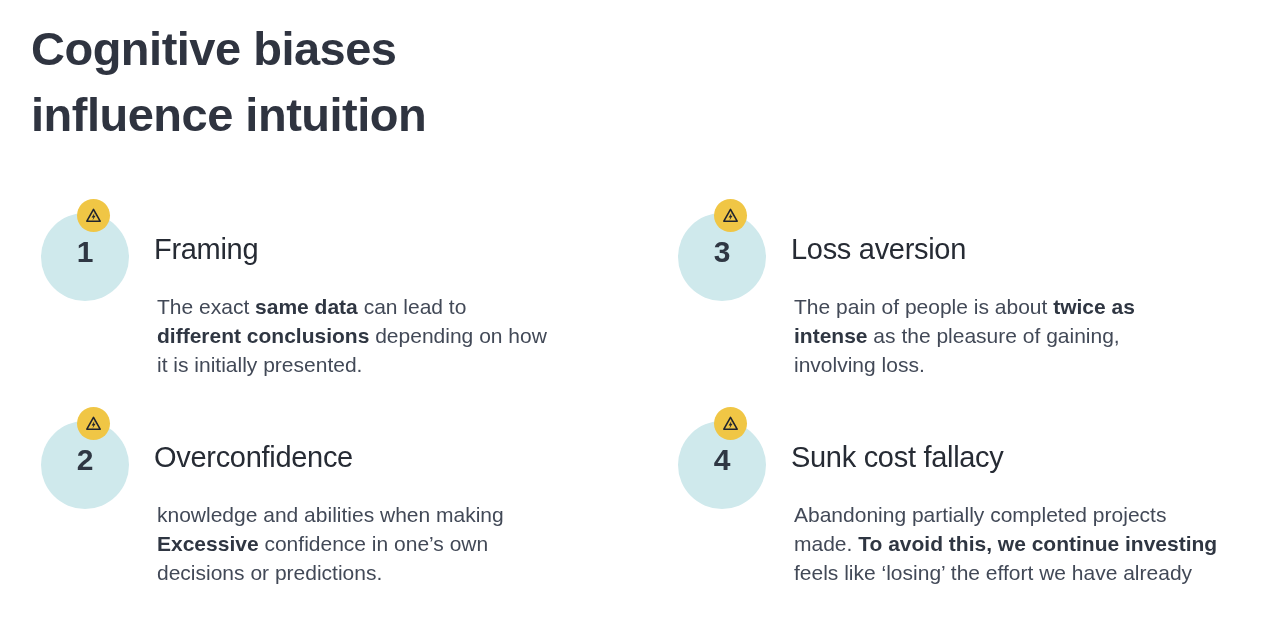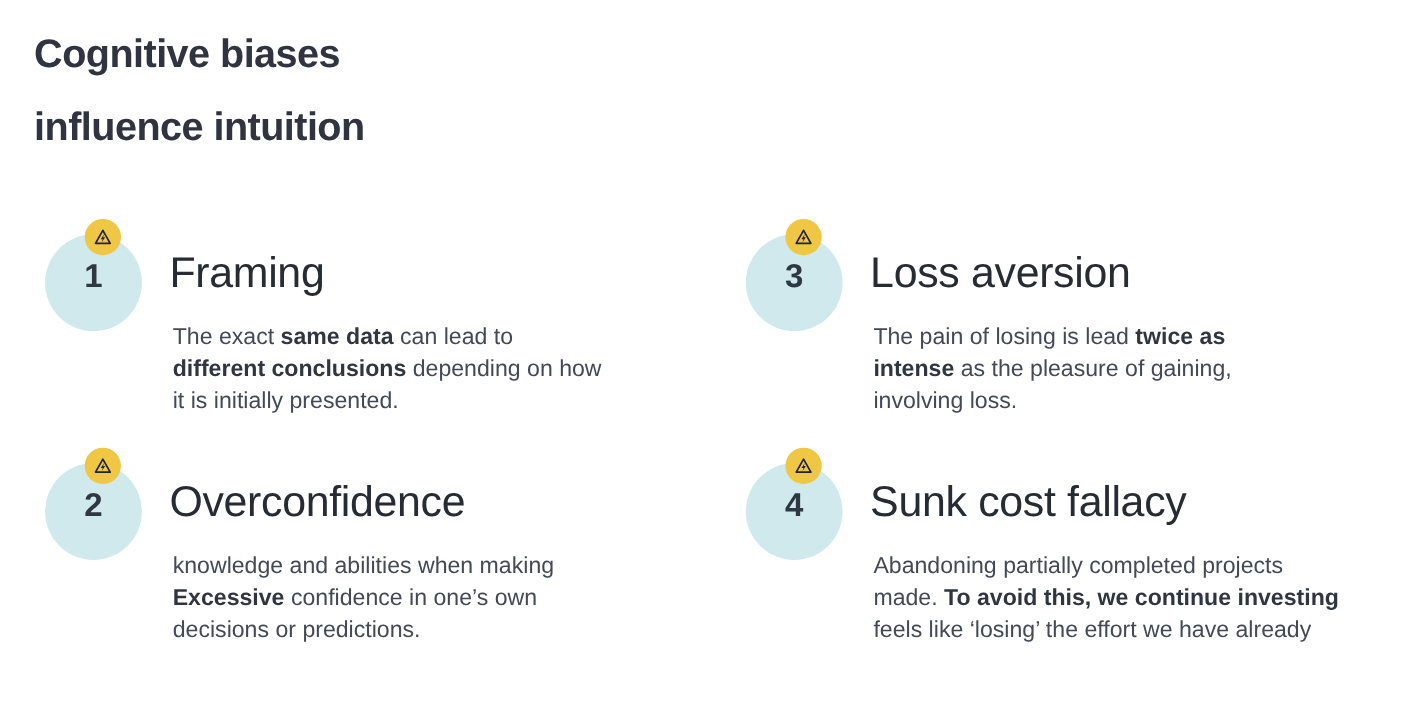--- a/index.html
+++ b/index.html
@@ -18,21 +18,21 @@
   body{
     background:var(--page-bg);
     font-family:"Liberation Sans", sans-serif;
     position:relative;
     overflow:hidden;
   }
   .slide{position:absolute;inset:0;background:var(--page-bg);}
 
   .page-title{
     position:absolute;left:31px;top:16px;
-    font-size:36px;font-weight:700;line-height:66px;
+    font-size:47px;font-weight:700;line-height:66px;
     letter-spacing:-0.5px;
     color:var(--title-text);
     white-space:nowrap;
   }
 
   .item{position:absolute;width:575px;height:235px;}
   .item-1{left:41px;top:199px;}
   .item-2{left:41px;top:407px;}
   .item-3{left:678px;top:199px;}
   .item-4{left:678px;top:407px;}
@@ -50,21 +50,21 @@
   .badge{
     position:absolute;left:36px;top:0;
     width:33px;height:33px;border-radius:50%;
     background:var(--badge-yellow);
     display:flex;align-items:center;justify-content:center;
   }
   .badge svg{display:block;}
 
   .item-heading{
     position:absolute;left:113px;top:27px;
-    font-size:39px;font-weight:400;line-height:46px;
+    font-size:29px;font-weight:400;line-height:46px;
     color:var(--heading-text);
     white-space:nowrap;
     letter-spacing:-0.3px;
   }
   .item-body{
     position:absolute;left:116px;top:93px;
     font-size:21px;line-height:29px;
     color:var(--body-text);
   }
   .item-body .line{white-space:nowrap;}
@@ -121,21 +121,21 @@
       <span class="num">3</span>
     </div>
     <div class="badge">
       <svg viewBox="0 0 24 24" width="19" height="19">
         <path d="M12 4.3 L20.4 19.2 L3.6 19.2 Z" fill="none" stroke="var(--badge-glyph)" stroke-width="2" stroke-linejoin="round"></path>
         <path d="M13.4 8.6 L9.6 14.5 L11.9 14.5 L10.7 18.2 L14.6 12.3 L12.3 12.3 Z" fill="var(--badge-glyph)"></path>
       </svg>
     </div>
     <h2 class="item-heading">Loss aversion</h2>
     <div class="item-body">
-        <div class="line"><span>The pain of losing is lead </span><strong>twice as</strong></div>
+        <div class="line"><span>The pain of people is about </span><strong>twice as</strong></div>
         <div class="line"><strong>intense</strong><span> as the pleasure of gaining,</span></div>
         <div class="line"><span>involving loss.</span></div>
       </div>
   </section>
 
   <section class="item item-4">
     <div class="circle">
       <span class="num">4</span>
     </div>
     <div class="badge">

